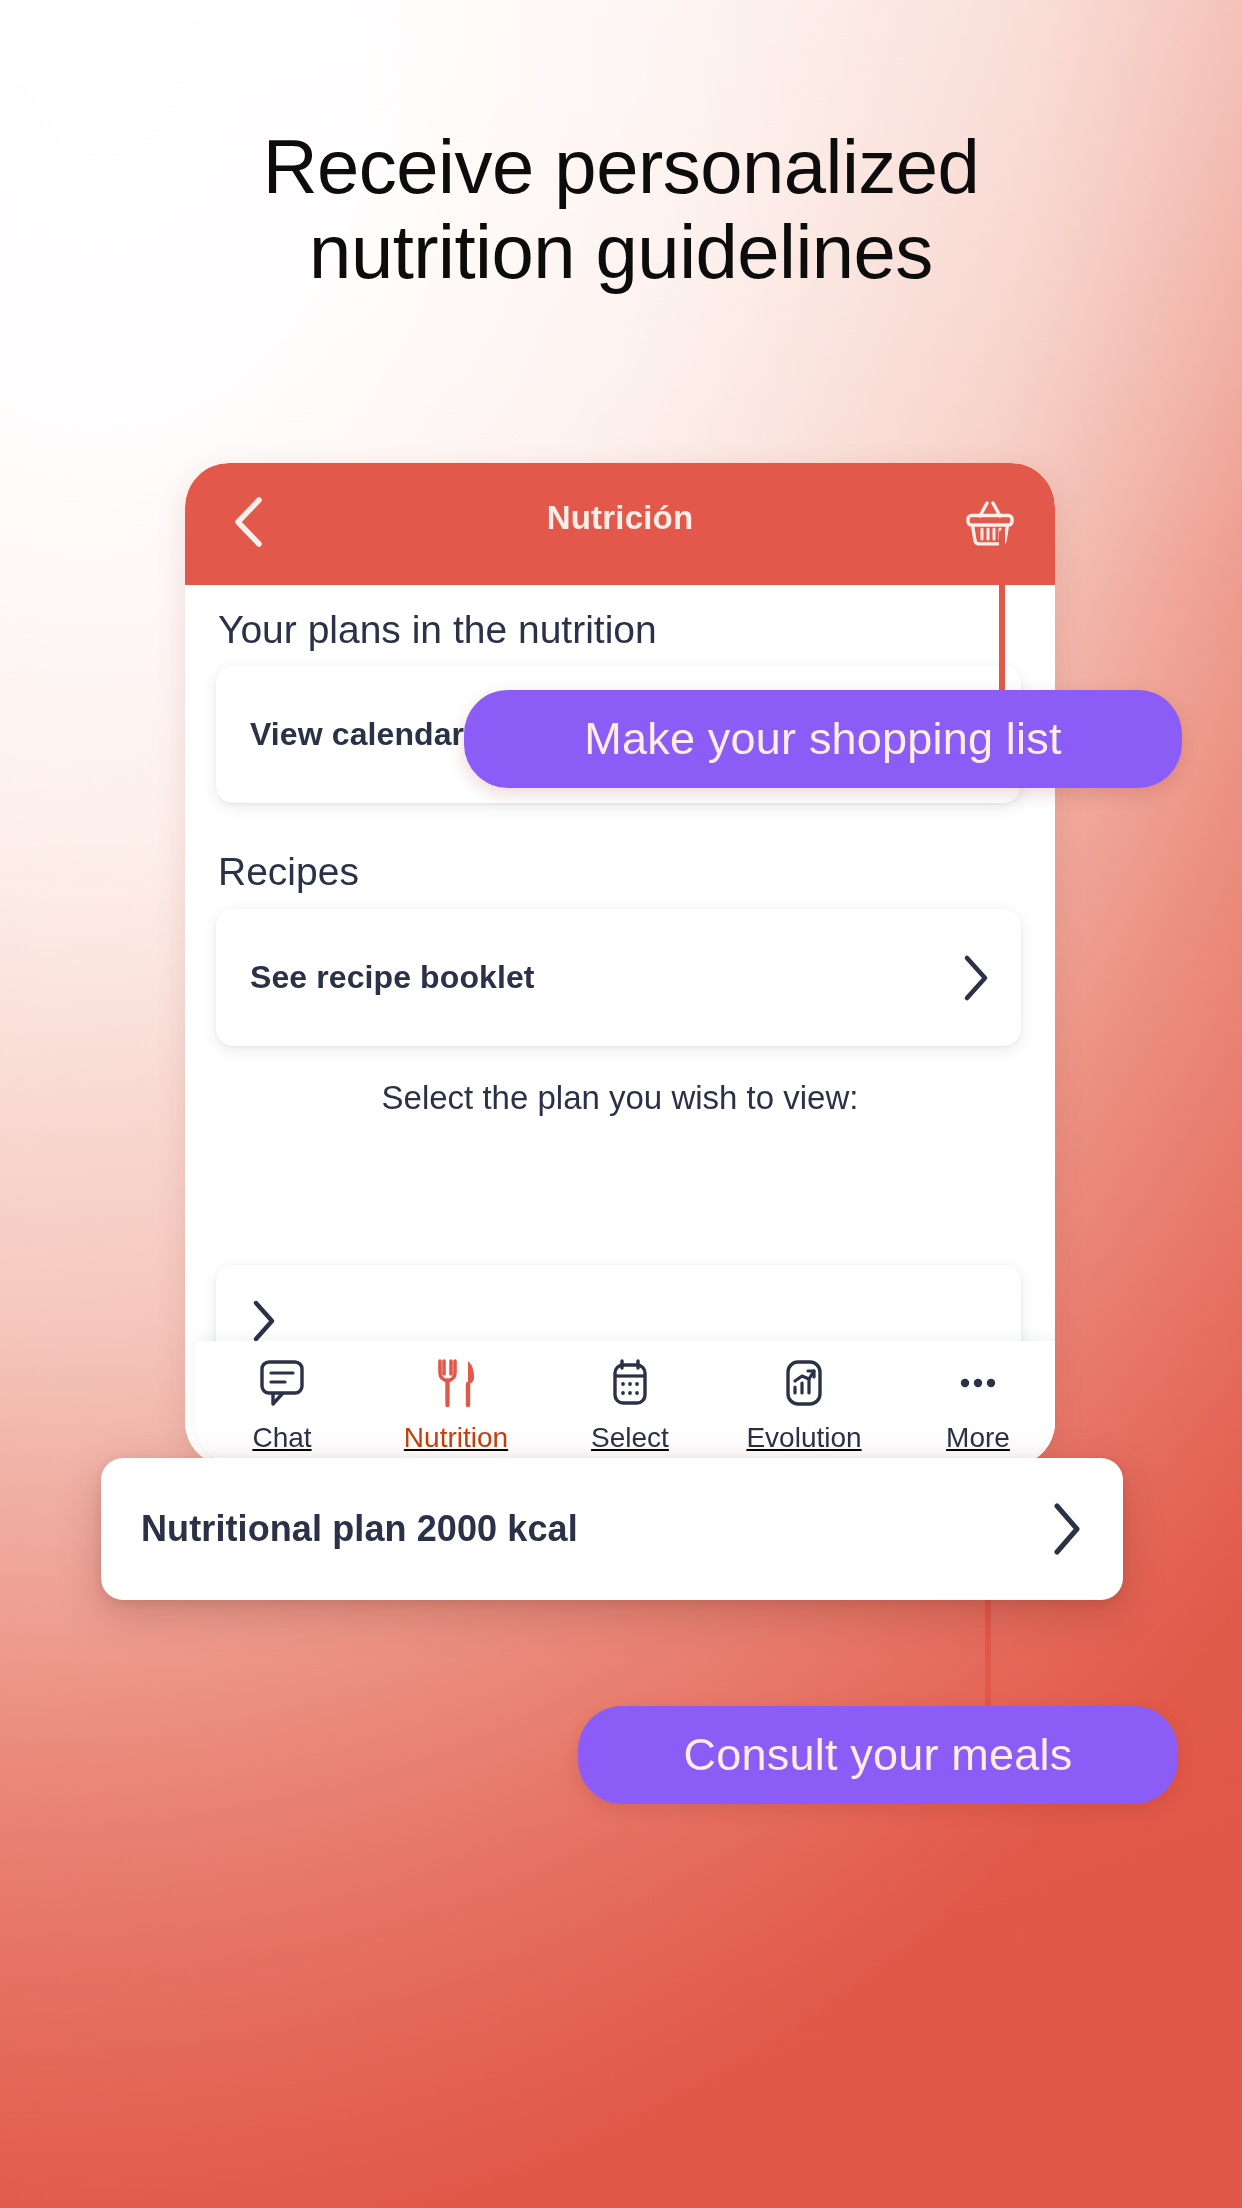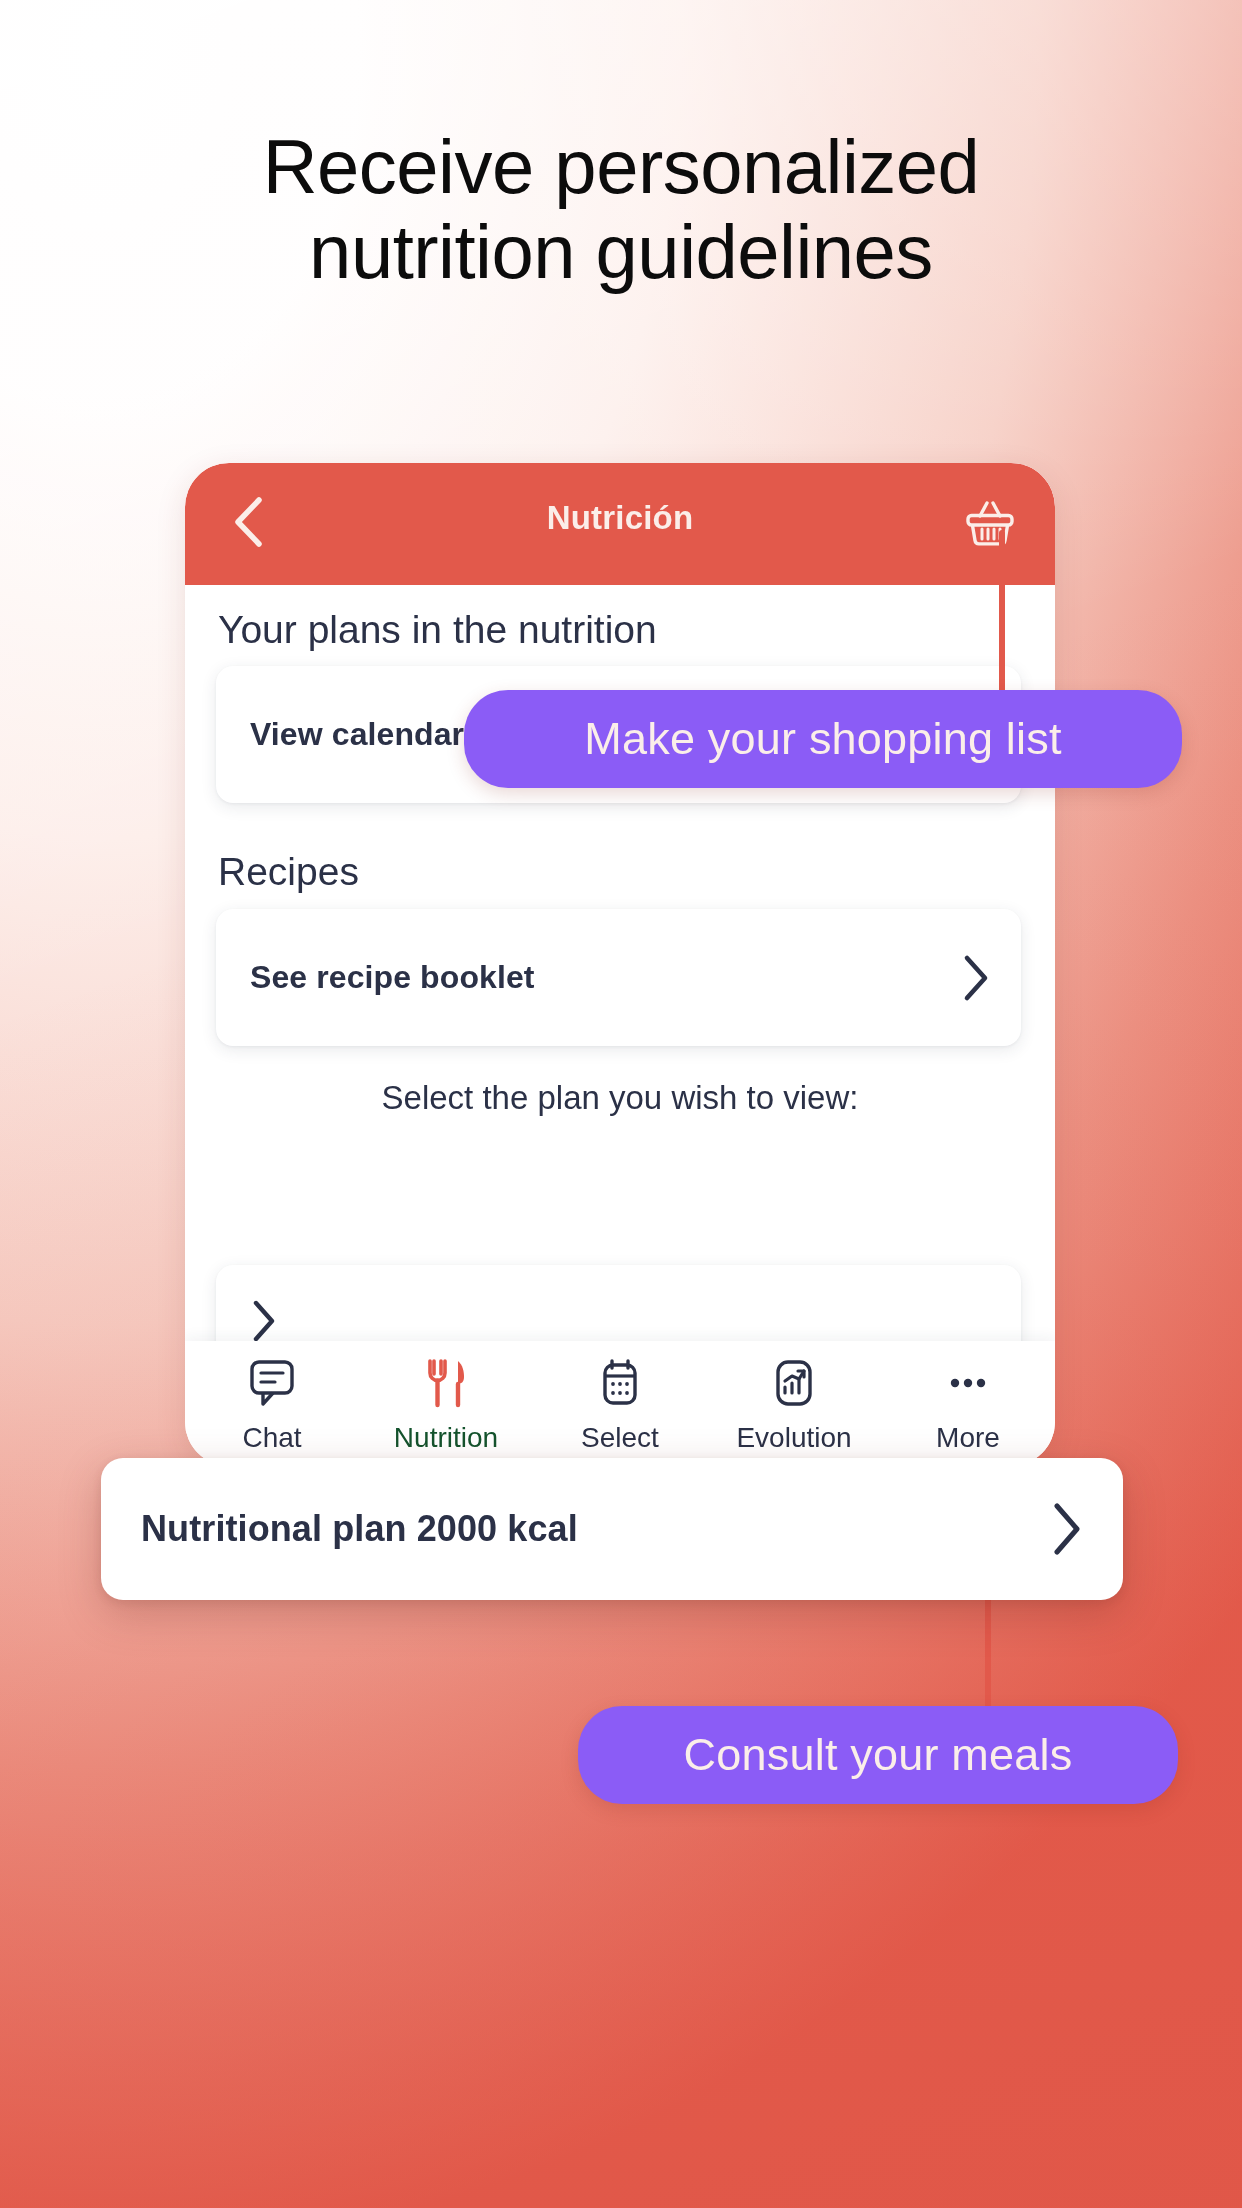--- a/index.html
+++ b/index.html
@@ -98,33 +98,34 @@
     position:absolute;left:101px;top:1458px;width:1022px;height:142px;
     background:#fff;border-radius:22px;
     box-shadow:0 14px 42px rgba(110,40,30,0.26), 0 3px 10px rgba(110,40,30,0.12);
     display:flex;align-items:center;justify-content:space-between;
     padding:0 38px 0 40px;box-sizing:border-box;
     z-index:9;
   }
   #card-plan1 .card-label{font-size:36px;}
   
   #bottomnav{
-    position:absolute;left:0;bottom:0;width:100%;height:125px;
+    position:absolute;left:10px;bottom:0;width:100%;height:125px;
     background:#ffffff;
     border-radius:0 0 44px 44px;
     display:flex;align-items:flex-start;justify-content:flex-end;
     padding-top:16px;box-sizing:border-box;
     box-shadow:0 -4px 14px rgba(40,45,70,0.06);
     z-index:8;
+    text-decoration:underline;
   }
   .nav-item{
     width:20%;display:flex;flex-direction:column;align-items:center;gap:9px;
   }
   .nav-label{font-size:28px;color:#2b3147;}
-  .nav-item.active .nav-label{color:#14532d;}
+  .nav-item.active .nav-label{color:#c2410c;}
   
   .vline{position:absolute;background:#e2594b;width:6px;z-index:7;border-radius:3px;}
   #vline-basket{left:999px;top:530px;height:180px;}
   #vline-meals{left:985px;top:1510px;height:200px;}
   
   .tip{
     position:absolute;
     background:#8b5cf6;
     border-radius:44px;
     color:#fbeee9;

